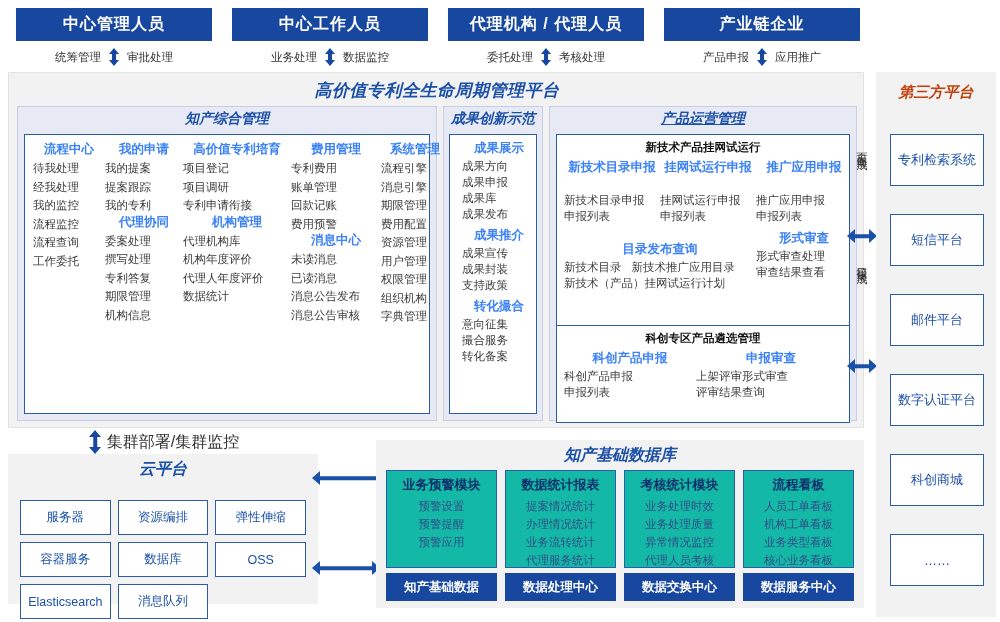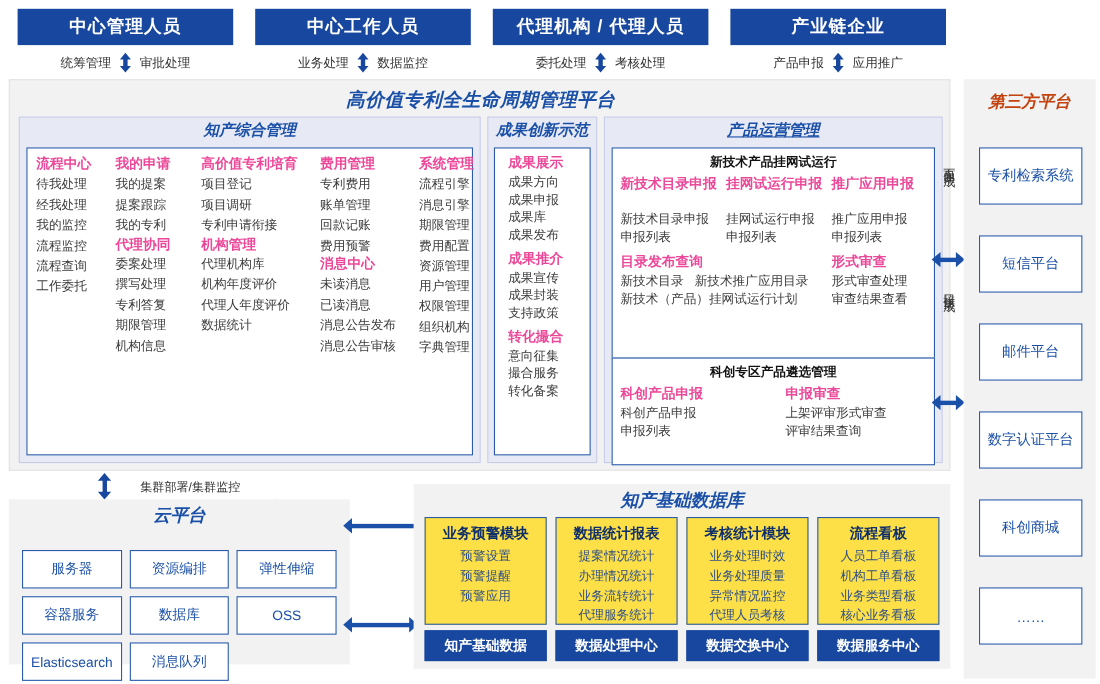--- a/index.html
+++ b/index.html
@@ -59,22 +59,22 @@
     font-size:14px;font-weight:bold;font-style:italic;color:#1B50A8;
     height:24px;
   }
   .inner-box{
     background:#ffffff;border:1.5px solid #2A5CAA;
   }
   .sub-head{
     font-size:11.5px;font-weight:bold;color:#111;text-align:center;
   }
   .col-head{
-    font-size:12.5px;font-weight:bold;color:#ec4899;
-    line-height:15px;margin-bottom:2px;
+    font-size:12.5px;font-weight:bold;color:#3b82f6;
+    line-height:15px;margin-bottom:2px;text-align:center;
   }
   .leaf{
     font-size:11.5px;color:#3b3b3b;line-height:18.5px;white-space:nowrap;
   }
   .leaf.tight{line-height:16px;}
 
   
   .tp-panel{background:#f2f2f2;}
   .tp-title{
     font-size:15px;font-weight:bold;font-style:italic;color:#c2410c;
@@ -110,21 +110,21 @@
   }
   .cloud-cell{
     background:#fff;border:1.5px solid #2A5CAA;
     font-size:12.5px;color:#1B50A8;
   }
   .db-panel{background:#f2f2f2;}
   .db-title{
     font-size:16px;font-weight:bold;font-style:italic;color:#1B50A8;
   }
   .db-col{
-    background:#fde047;border:1.5px solid #2A5CAA;
+    background:#14b8a6;border:1.5px solid #2A5CAA;
   }
   .db-col-head{
     font-size:13px;font-weight:bold;color:#0F2F6B;text-align:center;
     margin-top:5px;margin-bottom:3px;
   }
   .db-leaf{
     font-size:11.5px;color:#2f4f86;text-align:center;line-height:18px;
   }
   .db-foot{
     background:#17479E;color:#fff;border:1.5px solid #17479E;
@@ -138,21 +138,21 @@
     position:absolute;left:50%;transform:translateX(-50%);
     top:6px;bottom:6px;width:3.5px;background:#17479E;
   }
   .vert-arrow:before,.vert-arrow:after{
     content:"";position:absolute;left:50%;transform:translateX(-50%);
     width:0;height:0;border-left:6px solid transparent;border-right:6px solid transparent;
   }
   .vert-arrow:before{top:0;border-bottom:7px solid #17479E;}
   .vert-arrow:after{bottom:0;border-top:7px solid #17479E;}
 
-  .conn-label{font-size:11px;color:#333;white-space:nowrap;}
+  .conn-label{font-size:16px;color:#333;white-space:nowrap;}
 </style>
 </head>
 <body>
 
 <div id="page">
 
   <div id="roles-row">
       <div class="abs ctr role-bar" style="left: 16px; top: 8px; width: 196px; height: 33px;">中心管理人员</div>
       <div class="abs ctr role-sub" style="left: 16px; top: 46px; width: 196px; height: 22px;">
         <span class="lbl">统筹管理</span>
@@ -292,21 +292,21 @@
               <div class="leaf tight">挂网试运行申报</div>
               <div class="leaf tight">申报列表</div>
             </div>
             <div style="width: 96px; flex: 0 0 96px;">
               <div class="col-head" style="white-space: normal; min-height: 30px;">推广应用申报</div>
               <div class="leaf tight">推广应用申报</div>
               <div class="leaf tight">申报列表</div>
             </div>
           </div>
         <div id="ops-b1-lower" style="display:flex;margin-top:7px;">
-            <div style="width: 192px; flex: 0 0 192px;">
+            <div style="width: 192px; flex: 0 0 192px; margin-top: 11px;">
               <div class="col-head">目录发布查询</div>
               <div style="display: flex; gap: 10px;">
                 <div class="leaf tight">新技术目录</div>
                 <div class="leaf tight">新技术推广应用目录</div>
               </div>
               <div class="leaf tight">新技术（产品）挂网试运行计划</div>
             </div>
             <div style="width: 96px; flex: 0 0 96px;">
               <div class="col-head">形式审查</div>
               <div class="leaf tight">形式审查处理</div>
@@ -316,21 +316,21 @@
       </div>
 
       <div class="inner-box" style="position:absolute;left:6px;top:218px;right:6px;height:91px;padding:5px 7px 0 7px;">
         <div class="sub-head" style="margin-bottom:5px;">科创专区产品遴选管理</div>
         <div id="ops-b2-cols" style="display:flex;">
             <div style="width: 132px; flex: 0 0 132px;">
               <div class="col-head">科创产品申报</div>
               <div class="leaf tight">科创产品申报</div>
               <div class="leaf tight">申报列表</div>
             </div>
-            <div style="width: 150px; flex: 0 0 150px; margin-left: 18px;">
+            <div style="width: 150px; flex: 0 0 150px;">
               <div class="col-head">申报审查</div>
               <div class="leaf tight">上架评审形式审查</div>
               <div class="leaf tight">评审结果查询</div>
             </div>
           </div>
       </div>
     </div>
   </div>
 
   <div class="abs" style="left:845px;top:140px;width:34px;height:300px;">

